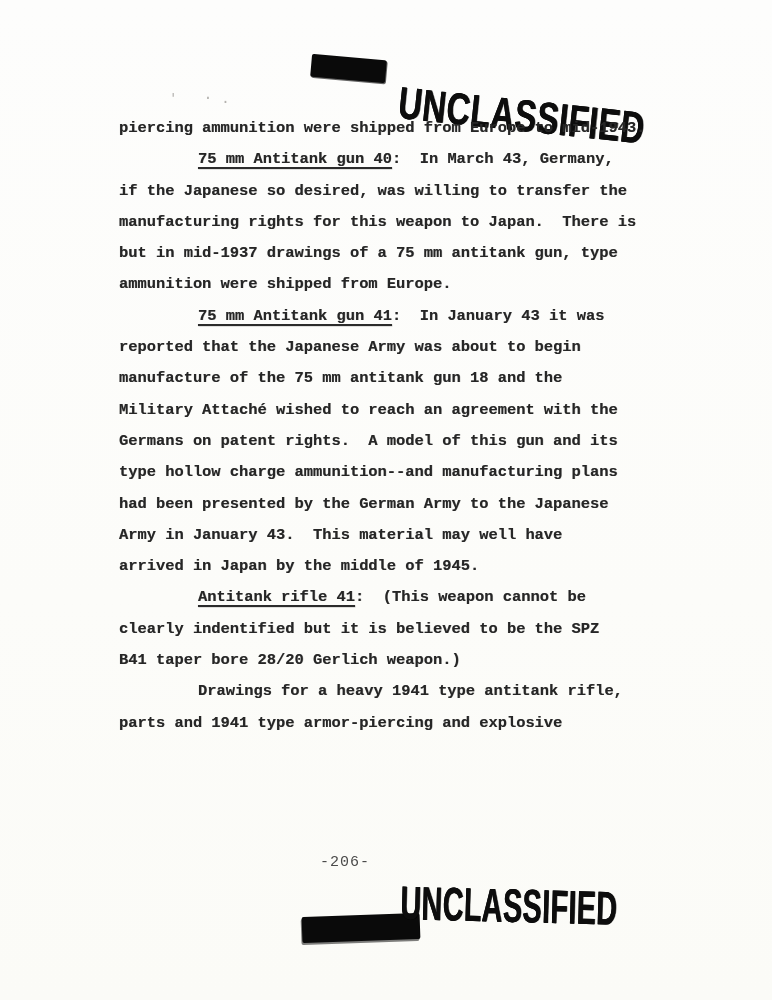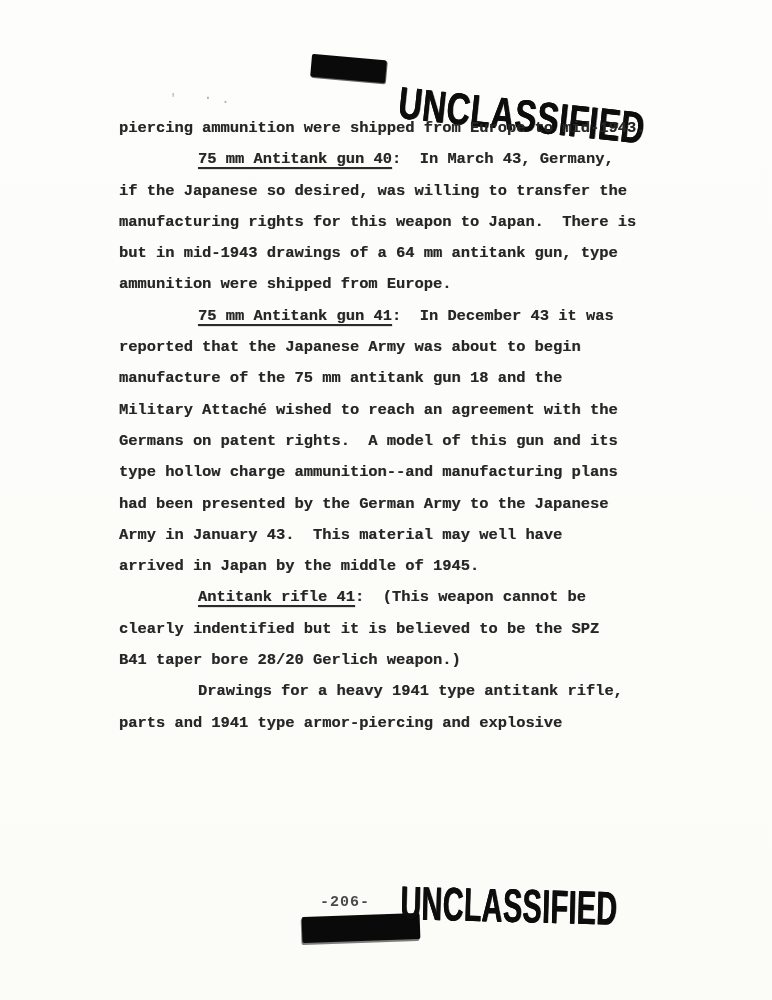--- a/index.html
+++ b/index.html
@@ -33,23 +33,23 @@
     letter-spacing:0.5px;
   }
   .stamp-top{left:401px;top:80px;transform:rotate(6deg) scale(0.82,1.12);}
   .stamp-bottom{left:401px;top:879px;transform:rotate(1.5deg) scale(0.72,1.18);}
   
   .bar{position:absolute;background:#0a0a0a;border-radius:2px;}
   .bar-top{left:311px;top:57px;width:75px;height:23px;transform:rotate(5deg);box-shadow:1px 1px 0 rgba(0,0,0,0.6);}
   .bar-bottom{left:302px;top:915px;width:118px;height:26px;transform:rotate(-2deg);box-shadow:-1px 2px 0 rgba(0,0,0,0.5);}
   
   .page-num{
-    position:absolute;left:320px;top:894px;
+    position:absolute;left:320px;top:854px;
     font-family:"Liberation Mono","DejaVu Sans Mono",monospace;
-    font-size:15px;font-weight:bold;color:#4a4a4a;letter-spacing:1px;
+    font-size:15px;font-weight:normal;color:#4a4a4a;letter-spacing:1px;
   }
   
   .stray{
     position:absolute;left:169px;top:90px;color:#b4b2ae;
     font-family:"DejaVu Sans Mono",monospace;font-size:14px;letter-spacing:9px;
   }
 </style>
 </head>
 <body>
 
@@ -59,23 +59,23 @@
 
   <div class="stray">' ·.</div>
 
   <div class="stamp stamp-top">UNCLASSIFIED</div>
 
   <div class="doc">
     <div class="line"><span>piercing ammunition were shipped from Europe to mid-1943.</span></div>
     <div class="line indent"><span class="u">75 mm Antitank gun 40</span><span>:  In March 43, Germany,</span></div>
     <div class="line"><span>if the Japanese so desired, was willing to transfer the</span></div>
     <div class="line"><span>manufacturing rights for this weapon to Japan.  There is</span></div>
-    <div class="line"><span>but in mid-1943 drawings of a 64 mm antitank gun, type</span></div>
+    <div class="line"><span>but in mid-1937 drawings of a 75 mm antitank gun, type</span></div>
     <div class="line"><span>ammunition were shipped from Europe.</span></div>
-    <div class="line indent"><span class="u">75 mm Antitank gun 41</span><span>:  In December 43 it was</span></div>
+    <div class="line indent"><span class="u">75 mm Antitank gun 41</span><span>:  In January 43 it was</span></div>
     <div class="line"><span>reported that the Japanese Army was about to begin</span></div>
     <div class="line"><span>manufacture of the 75 mm antitank gun 18 and the</span></div>
     <div class="line"><span>Military Attaché wished to reach an agreement with the</span></div>
     <div class="line"><span>Germans on patent rights.  A model of this gun and its</span></div>
     <div class="line"><span>type hollow charge ammunition--and manufacturing plans</span></div>
     <div class="line"><span>had been presented by the German Army to the Japanese</span></div>
     <div class="line"><span>Army in January 43.  This material may well have</span></div>
     <div class="line"><span>arrived in Japan by the middle of 1945.</span></div>
     <div class="line indent"><span class="u">Antitank rifle 41</span><span>:  (This weapon cannot be</span></div>
     <div class="line"><span>clearly indentified but it is believed to be the SPZ</span></div>

